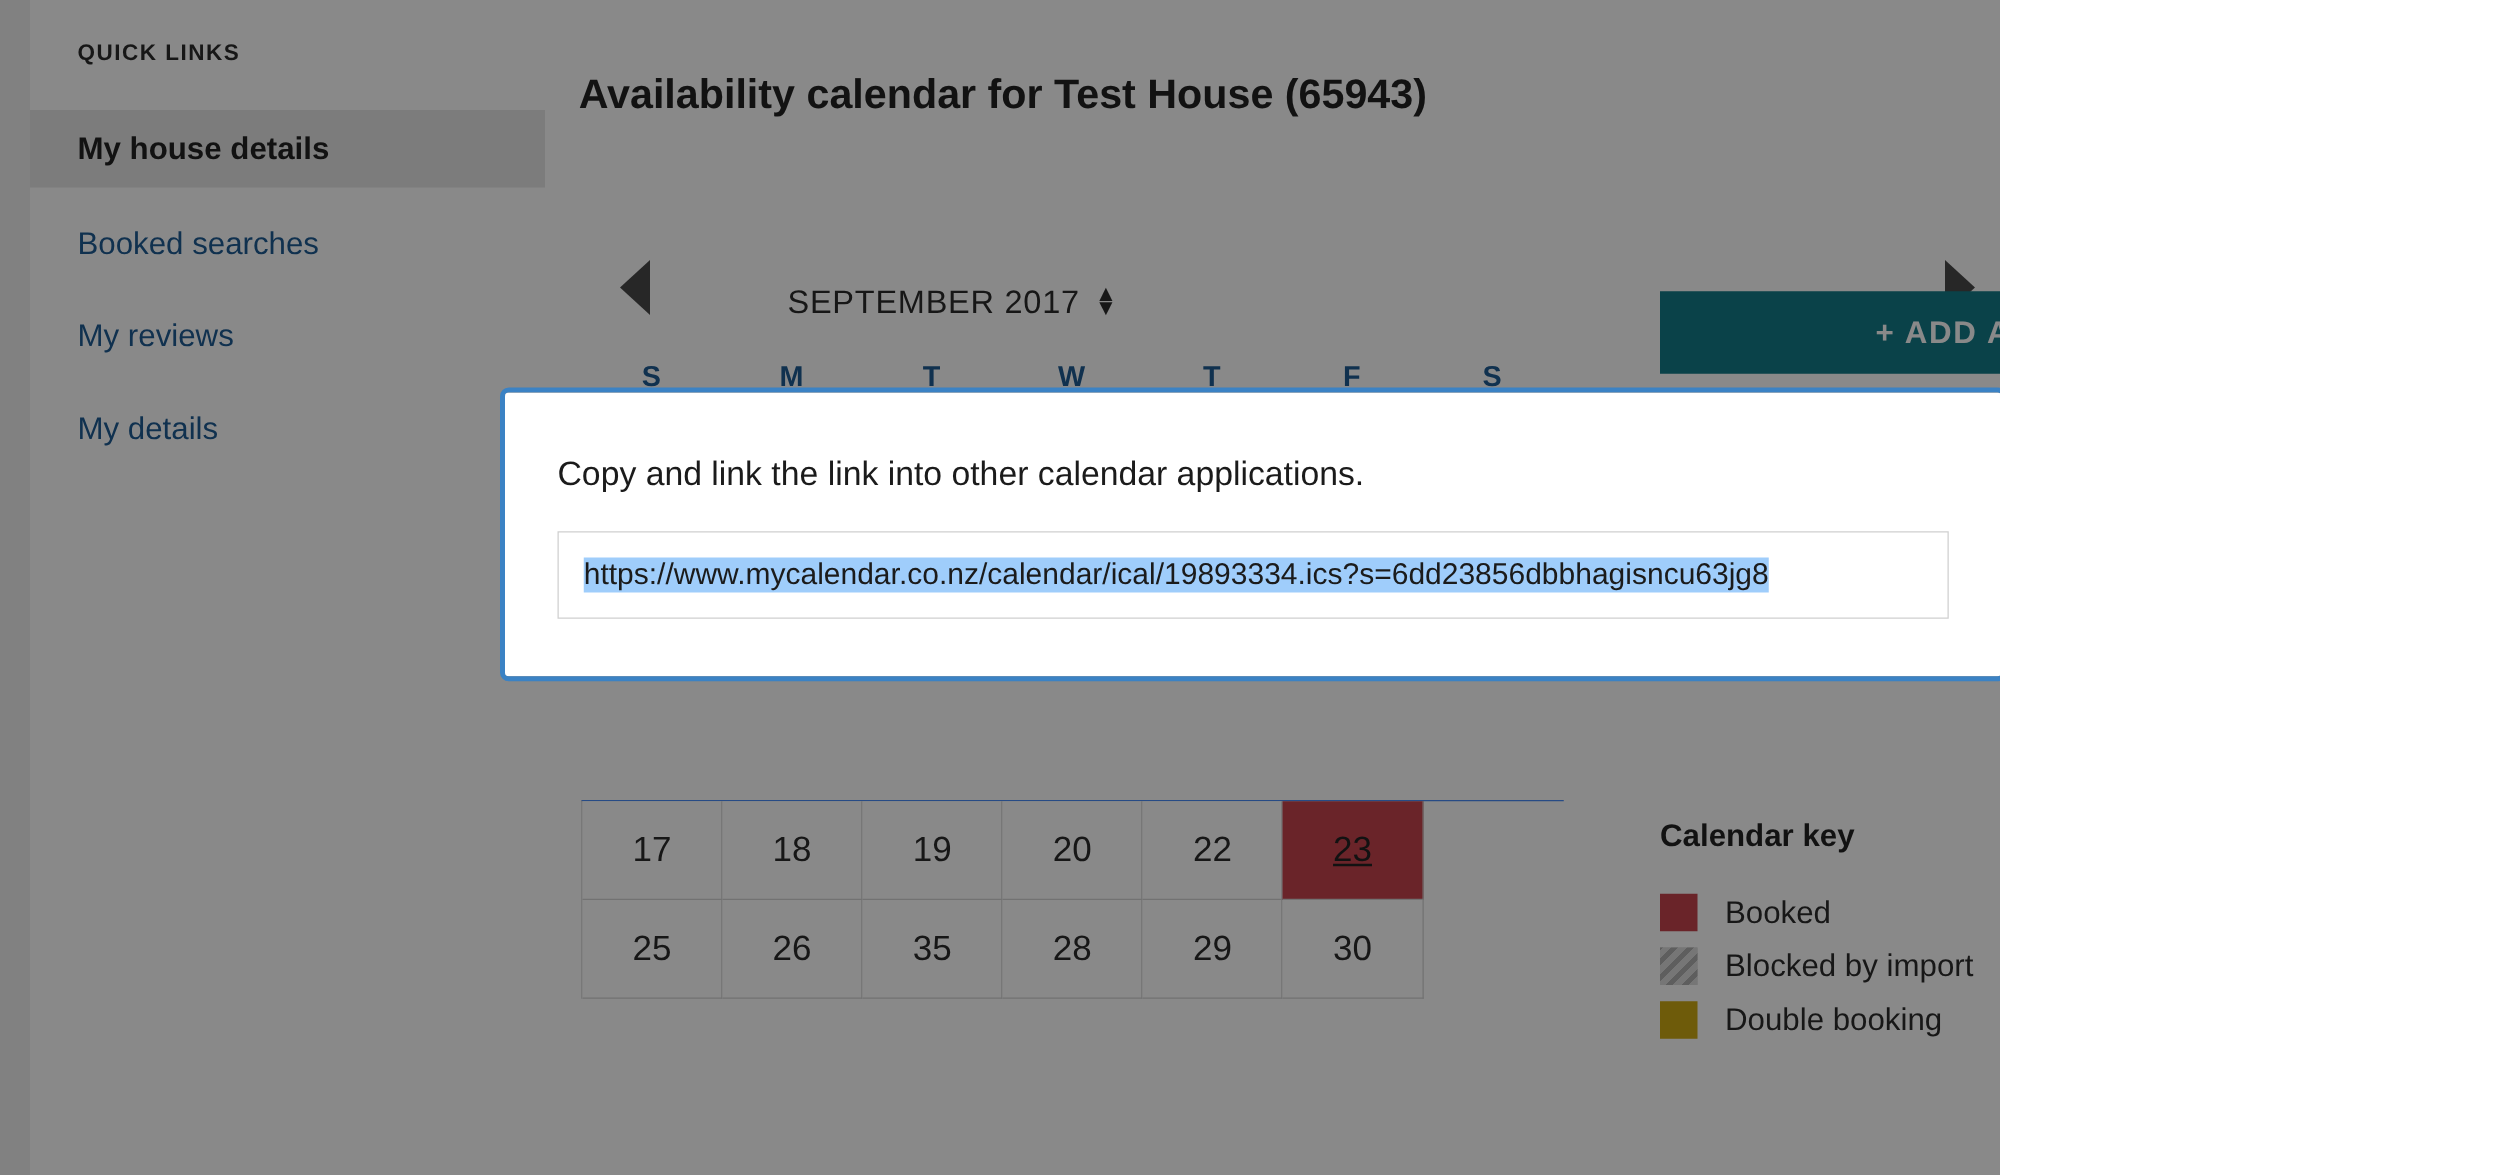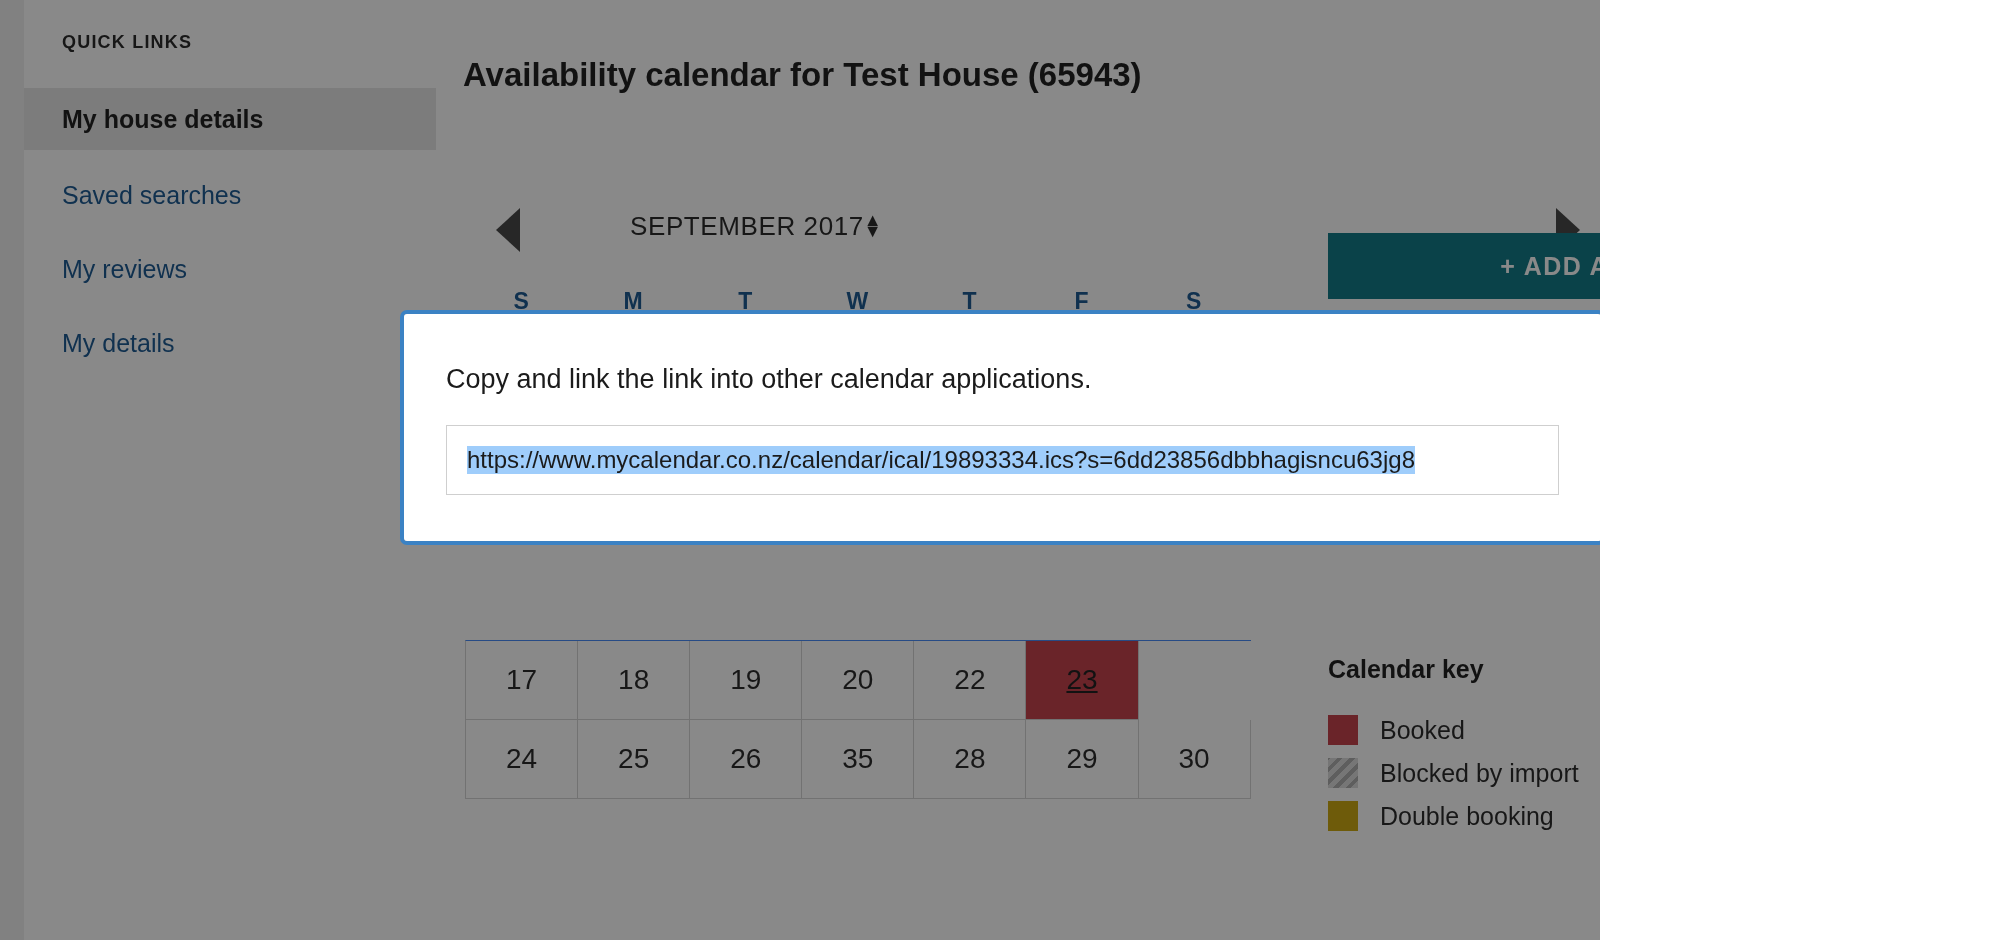--- a/index.html
+++ b/index.html
@@ -94,27 +94,28 @@
   .nav-arrow.prev {
     left: 33px;
     border-right: 24px solid #3a3a3a;
   }
   .nav-arrow.next {
     left: 1093px;
     border-left: 24px solid #3a3a3a;
   }
   .month-select {
     position: absolute;
-    left: 145px; top: 0;
+    left: 145px; top: 15px;
     height: 56px;
     padding: 0 22px;
     border-radius: 8px;
     background: rgba(255,255,255,0.28);
     display: flex;
     align-items: center;
+    gap: 12px;
     cursor: pointer;
   }
   .month-label {
     font-size: 26px;
     letter-spacing: 0.6px;
     color: #1b1b1b;
     white-space: nowrap;
   }
   .month-caret {
     display: flex;
@@ -318,21 +319,21 @@
 
     <div class="left-gutter"></div>
 
     <div class="sidebar">
       <div class="sidebar-title">QUICK LINKS</div>
 
       <div class="sidebar-item active" style="top:88px;">
         <span>My house details</span>
       </div>
       <div class="sidebar-item" style="top:164px;">
-        <span>Saved searches</span>
+        <span>Booked searches</span>
       </div>
       <div class="sidebar-item" style="top:238px;">
         <span>My reviews</span>
       </div>
       <div class="sidebar-item" style="top:312px;">
         <span>My details</span>
       </div>
     </div>
 
     <div class="page-title">Availability calendar for Test House (65943)</div>
@@ -376,23 +377,20 @@
           <span class="daynum">20</span>
           </div>
         <div class="cal-cell">
           <span class="daynum">22</span>
           </div>
         <div class="cal-cell booked">
           <span class="daynum">23</span>
           </div>
       </div>
       <div class="cal-row">
-        <div class="cal-cell">
-          <span class="daynum">24</span>
-          </div>
         <div class="cal-cell">
           <span class="daynum">25</span>
           </div>
         <div class="cal-cell">
           <span class="daynum">26</span>
           </div>
         <div class="cal-cell">
           <span class="daynum">35</span>
           </div>
         <div class="cal-cell">

